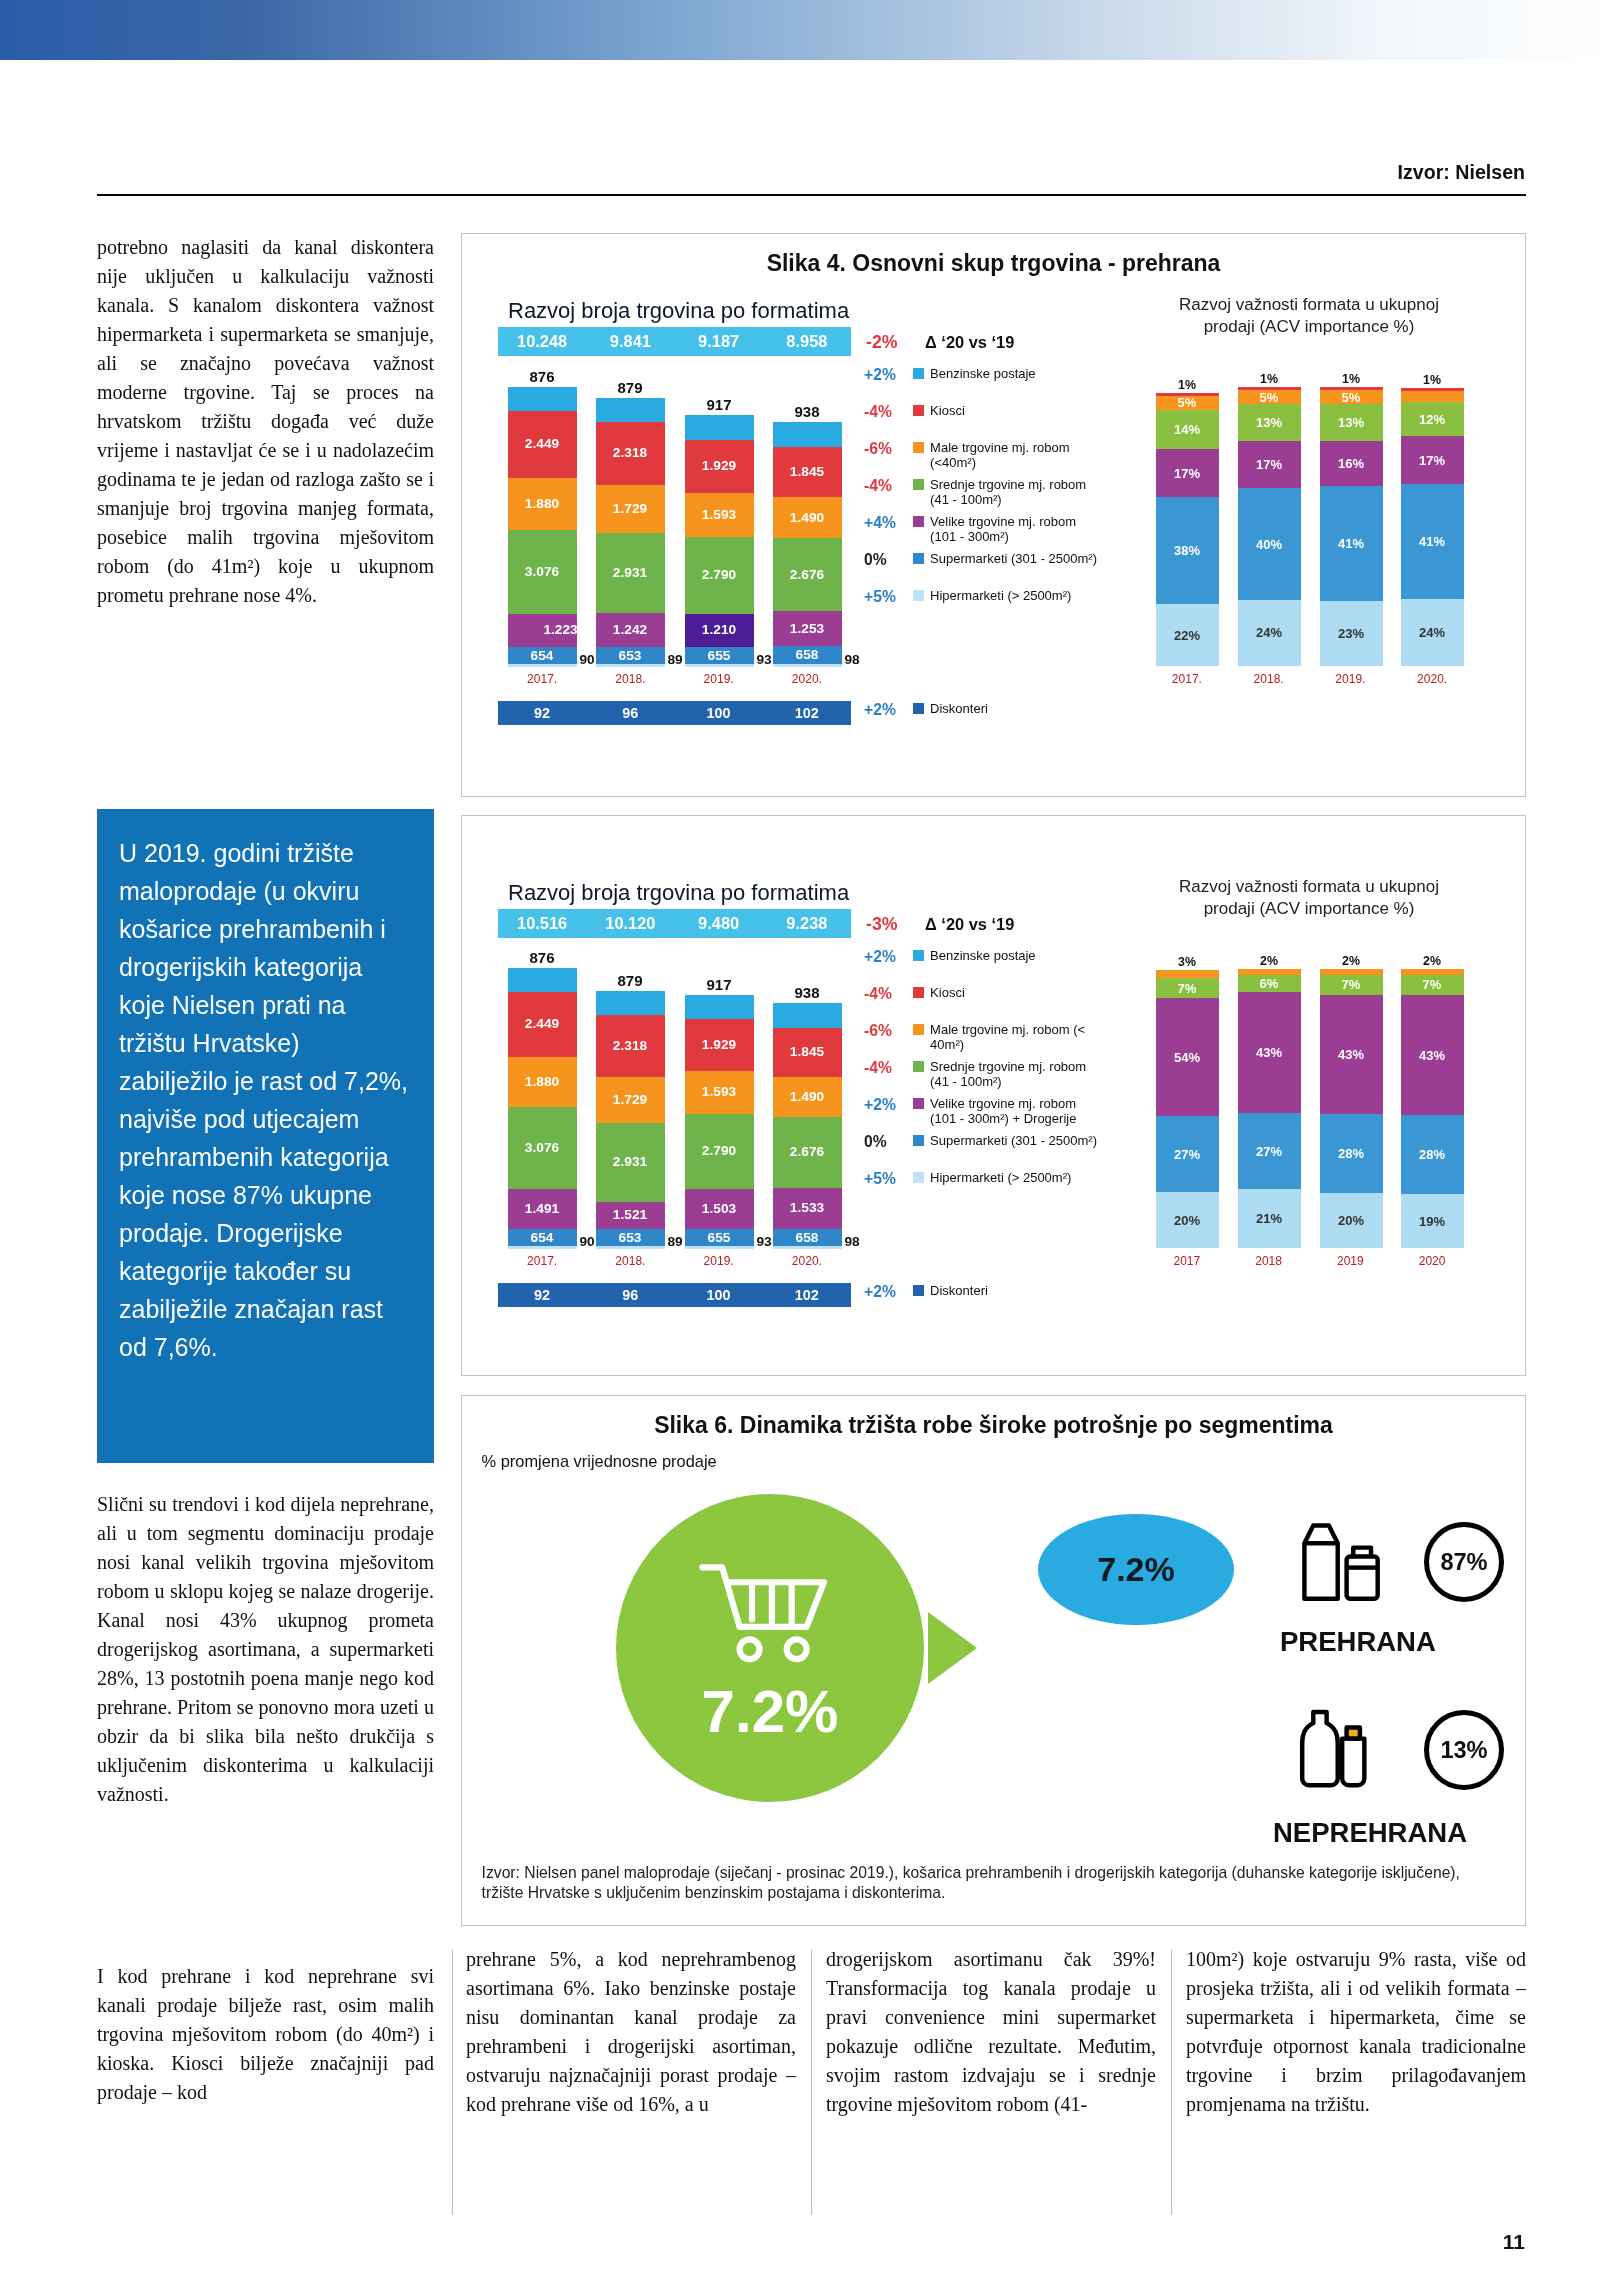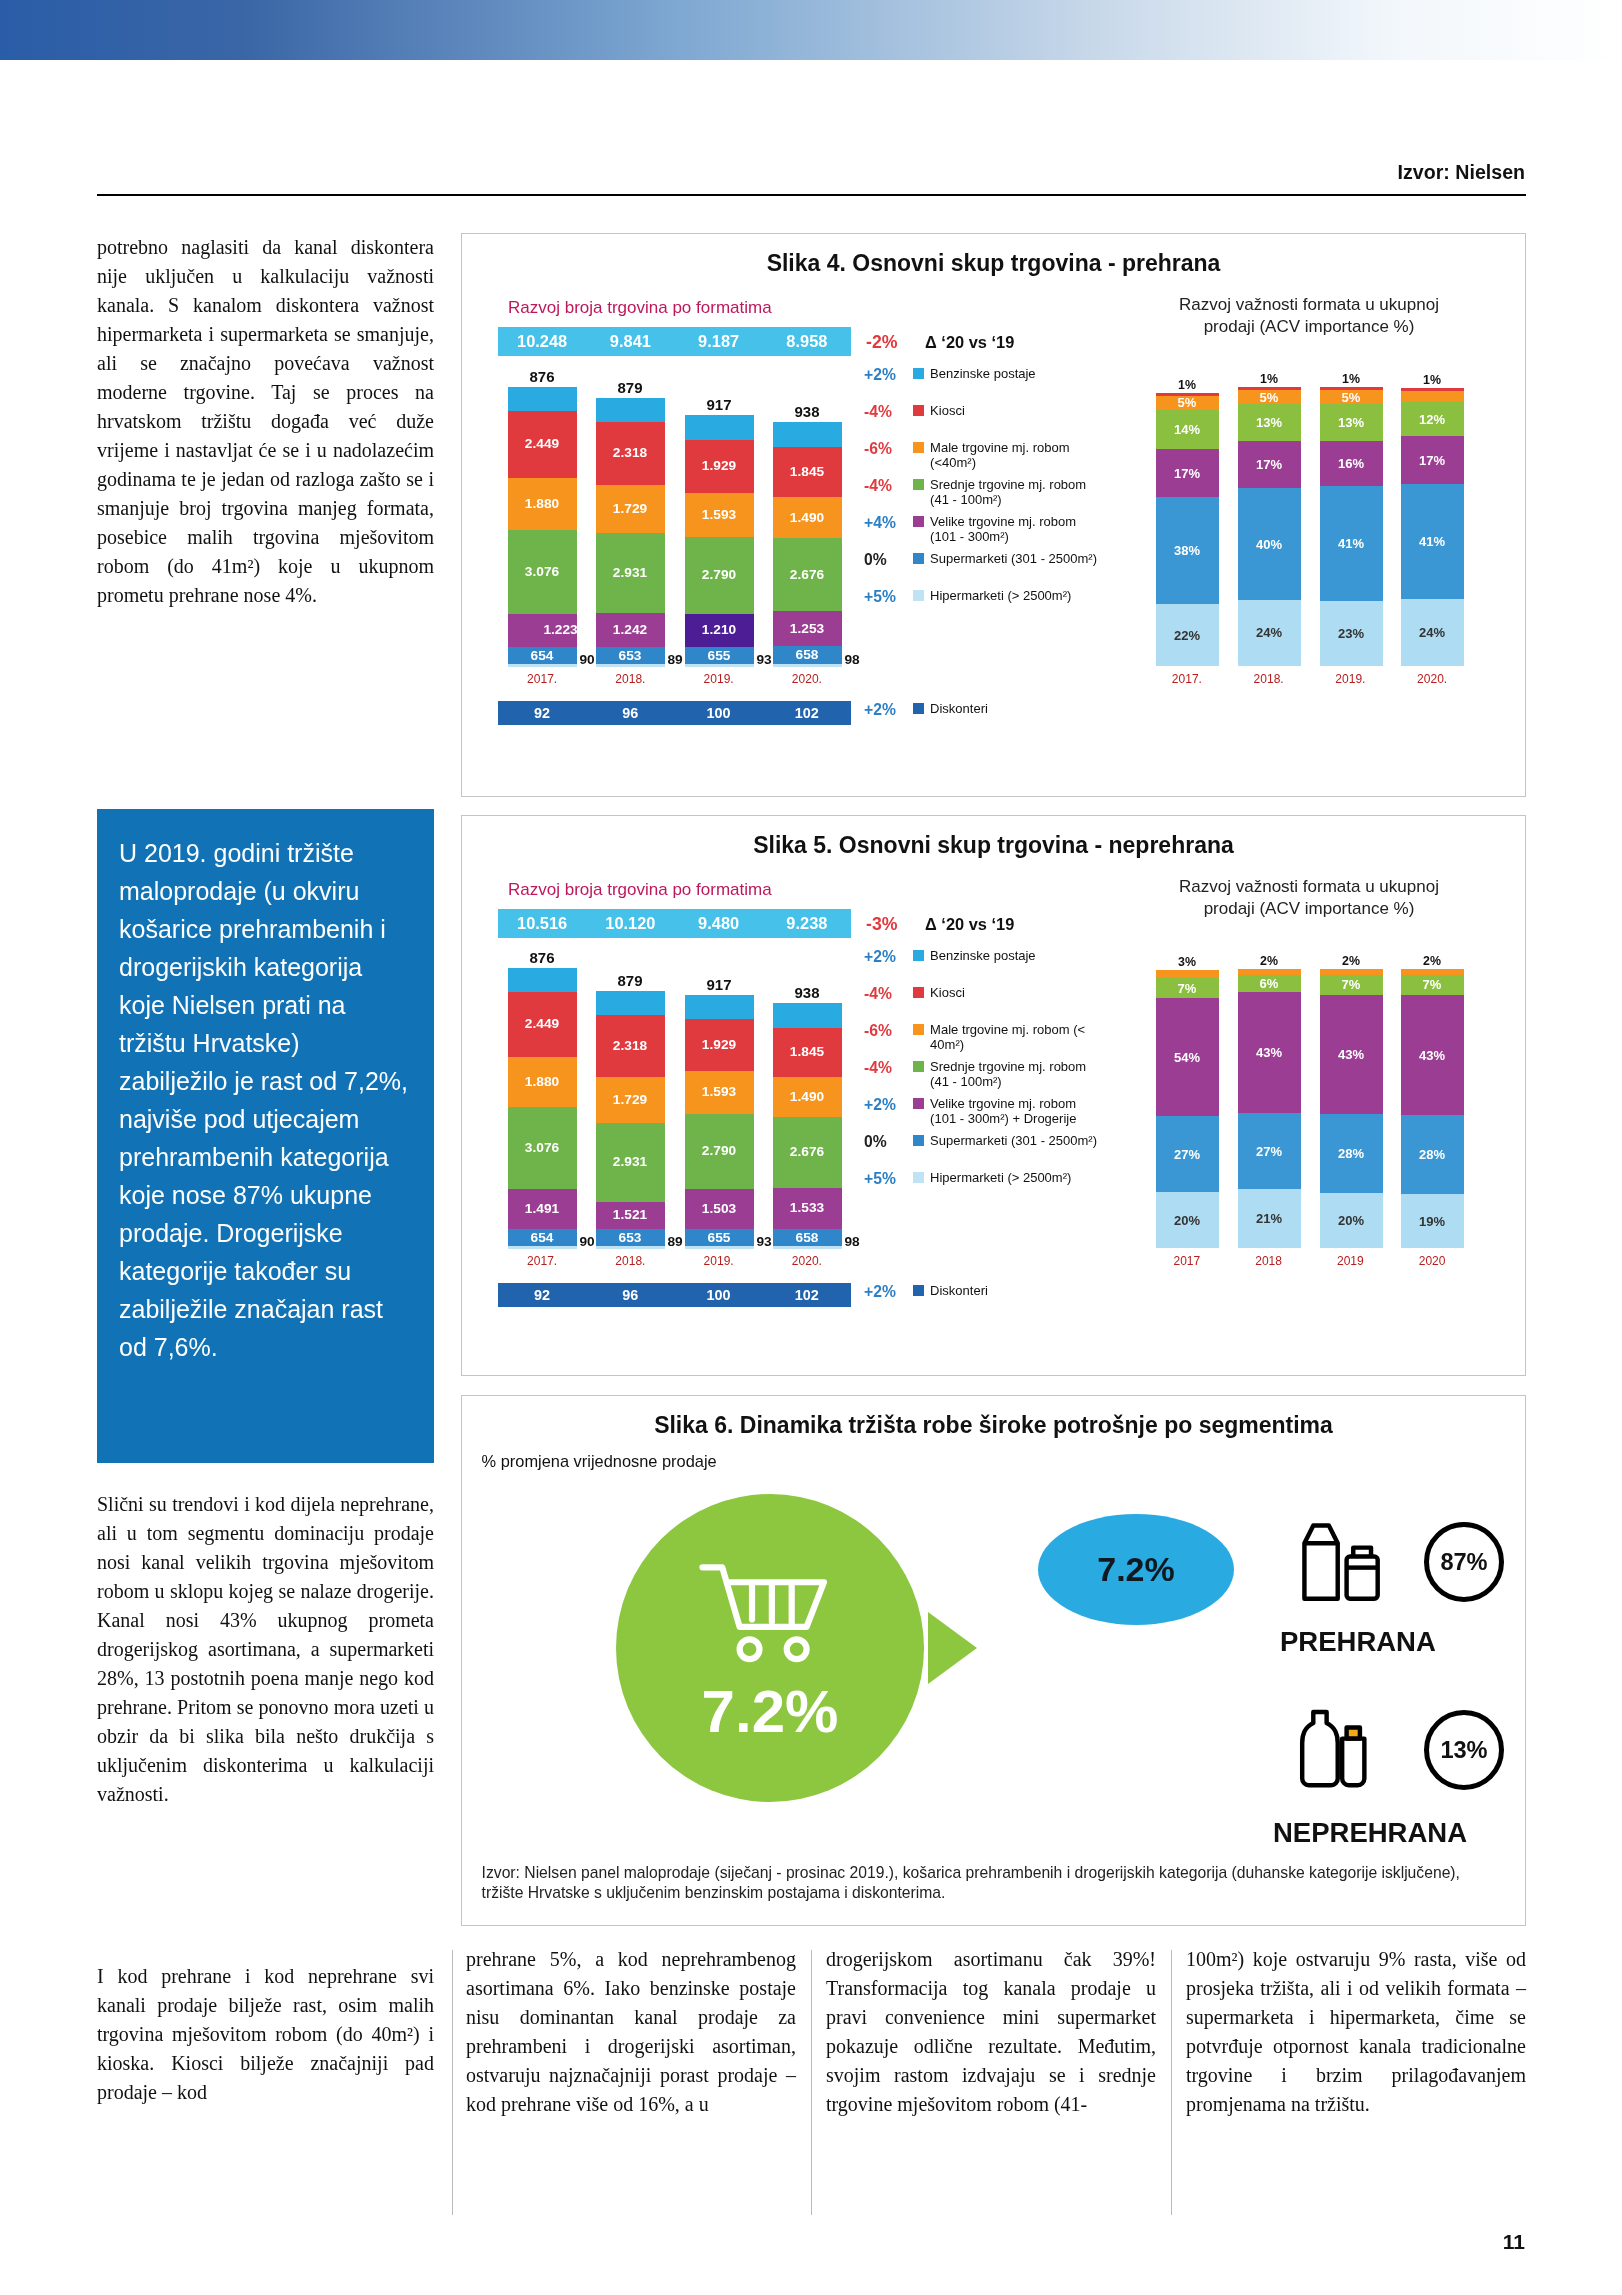--- a/index.html
+++ b/index.html
@@ -19,21 +19,21 @@
   .p2 { min-height:452px; }
   .callout { background:#1173b5; color:#fff; font-size:25px; line-height:38px; padding:25px 22px; margin:6.5px 0 27.5px; min-height:654px; }
 
   
   .figbox { position:absolute; left:461px; width:1065px; border:1.3px solid #c4c4c4; background:#fff; }
   #fig4 { top:233px; height:564px; }
   #fig5 { top:815px; height:561px; }
   #fig6 { top:1395px; height:531px; }
   .figtitle { position:absolute; left:0; right:0; top:15.7px; text-align:center; font-size:23px; font-weight:bold; }
 
-  .cl-sub { position:absolute; left:46px; top:64px; font-size:17px; color:#be185d; }
+  .cl-sub { position:absolute; left:46px; top:64px; font-size:22px; color:#0f172a; }
   .totals-strip { position:absolute; left:36px; top:93px; width:353px; height:29px; background:#45c1ea; display:flex; }
   .totals-strip .cell, .disk-strip .cell { flex:1; display:flex; align-items:center; justify-content:center; color:#fff; font-weight:bold; }
   .totals-strip .cell { font-size:16.4px; }
   .totals-delta { position:absolute; left:404px; top:98px; font-size:17.7px; font-weight:bold; color:#e0393e; }
   .delta-header { position:absolute; left:463px; top:99px; font-size:16.4px; font-weight:bold; color:#111; }
 
   .bars-wrap { position:absolute; left:36px; top:132px; width:353px; height:301px; }
   .bar-col { position:absolute; bottom:0; width:88px; height:301px; display:flex; flex-direction:column; align-items:center; justify-content:flex-end; }
   .above-label { font-size:15px; font-weight:bold; color:#111; margin-bottom:2px; }
   .seg { width:69px; position:relative; display:flex; align-items:center; justify-content:center; }
@@ -341,21 +341,20 @@
     </div>
   <div class="pct-years" id="f4r-years">
       <div class="cell">2017.</div>
       <div class="cell">2018.</div>
       <div class="cell">2019.</div>
       <div class="cell">2020.</div>
     </div>
 </section>
 
 <section class="figbox" id="fig5">
-  <div class="figtitle">Slika 5. Osnovni skup trgovina - neprehrana</div>
   <div class="cl-sub">Razvoj broja trgovina po formatima</div>
   <div class="totals-strip" id="f5-totals">
       <div class="cell">10.516</div>
       <div class="cell">10.120</div>
       <div class="cell">9.480</div>
       <div class="cell">9.238</div>
     </div>
   <div class="totals-delta">-3%</div>
   <div class="delta-header">Δ ‘20 vs ‘19</div>
   <div class="bars-wrap" id="f5-bars">

